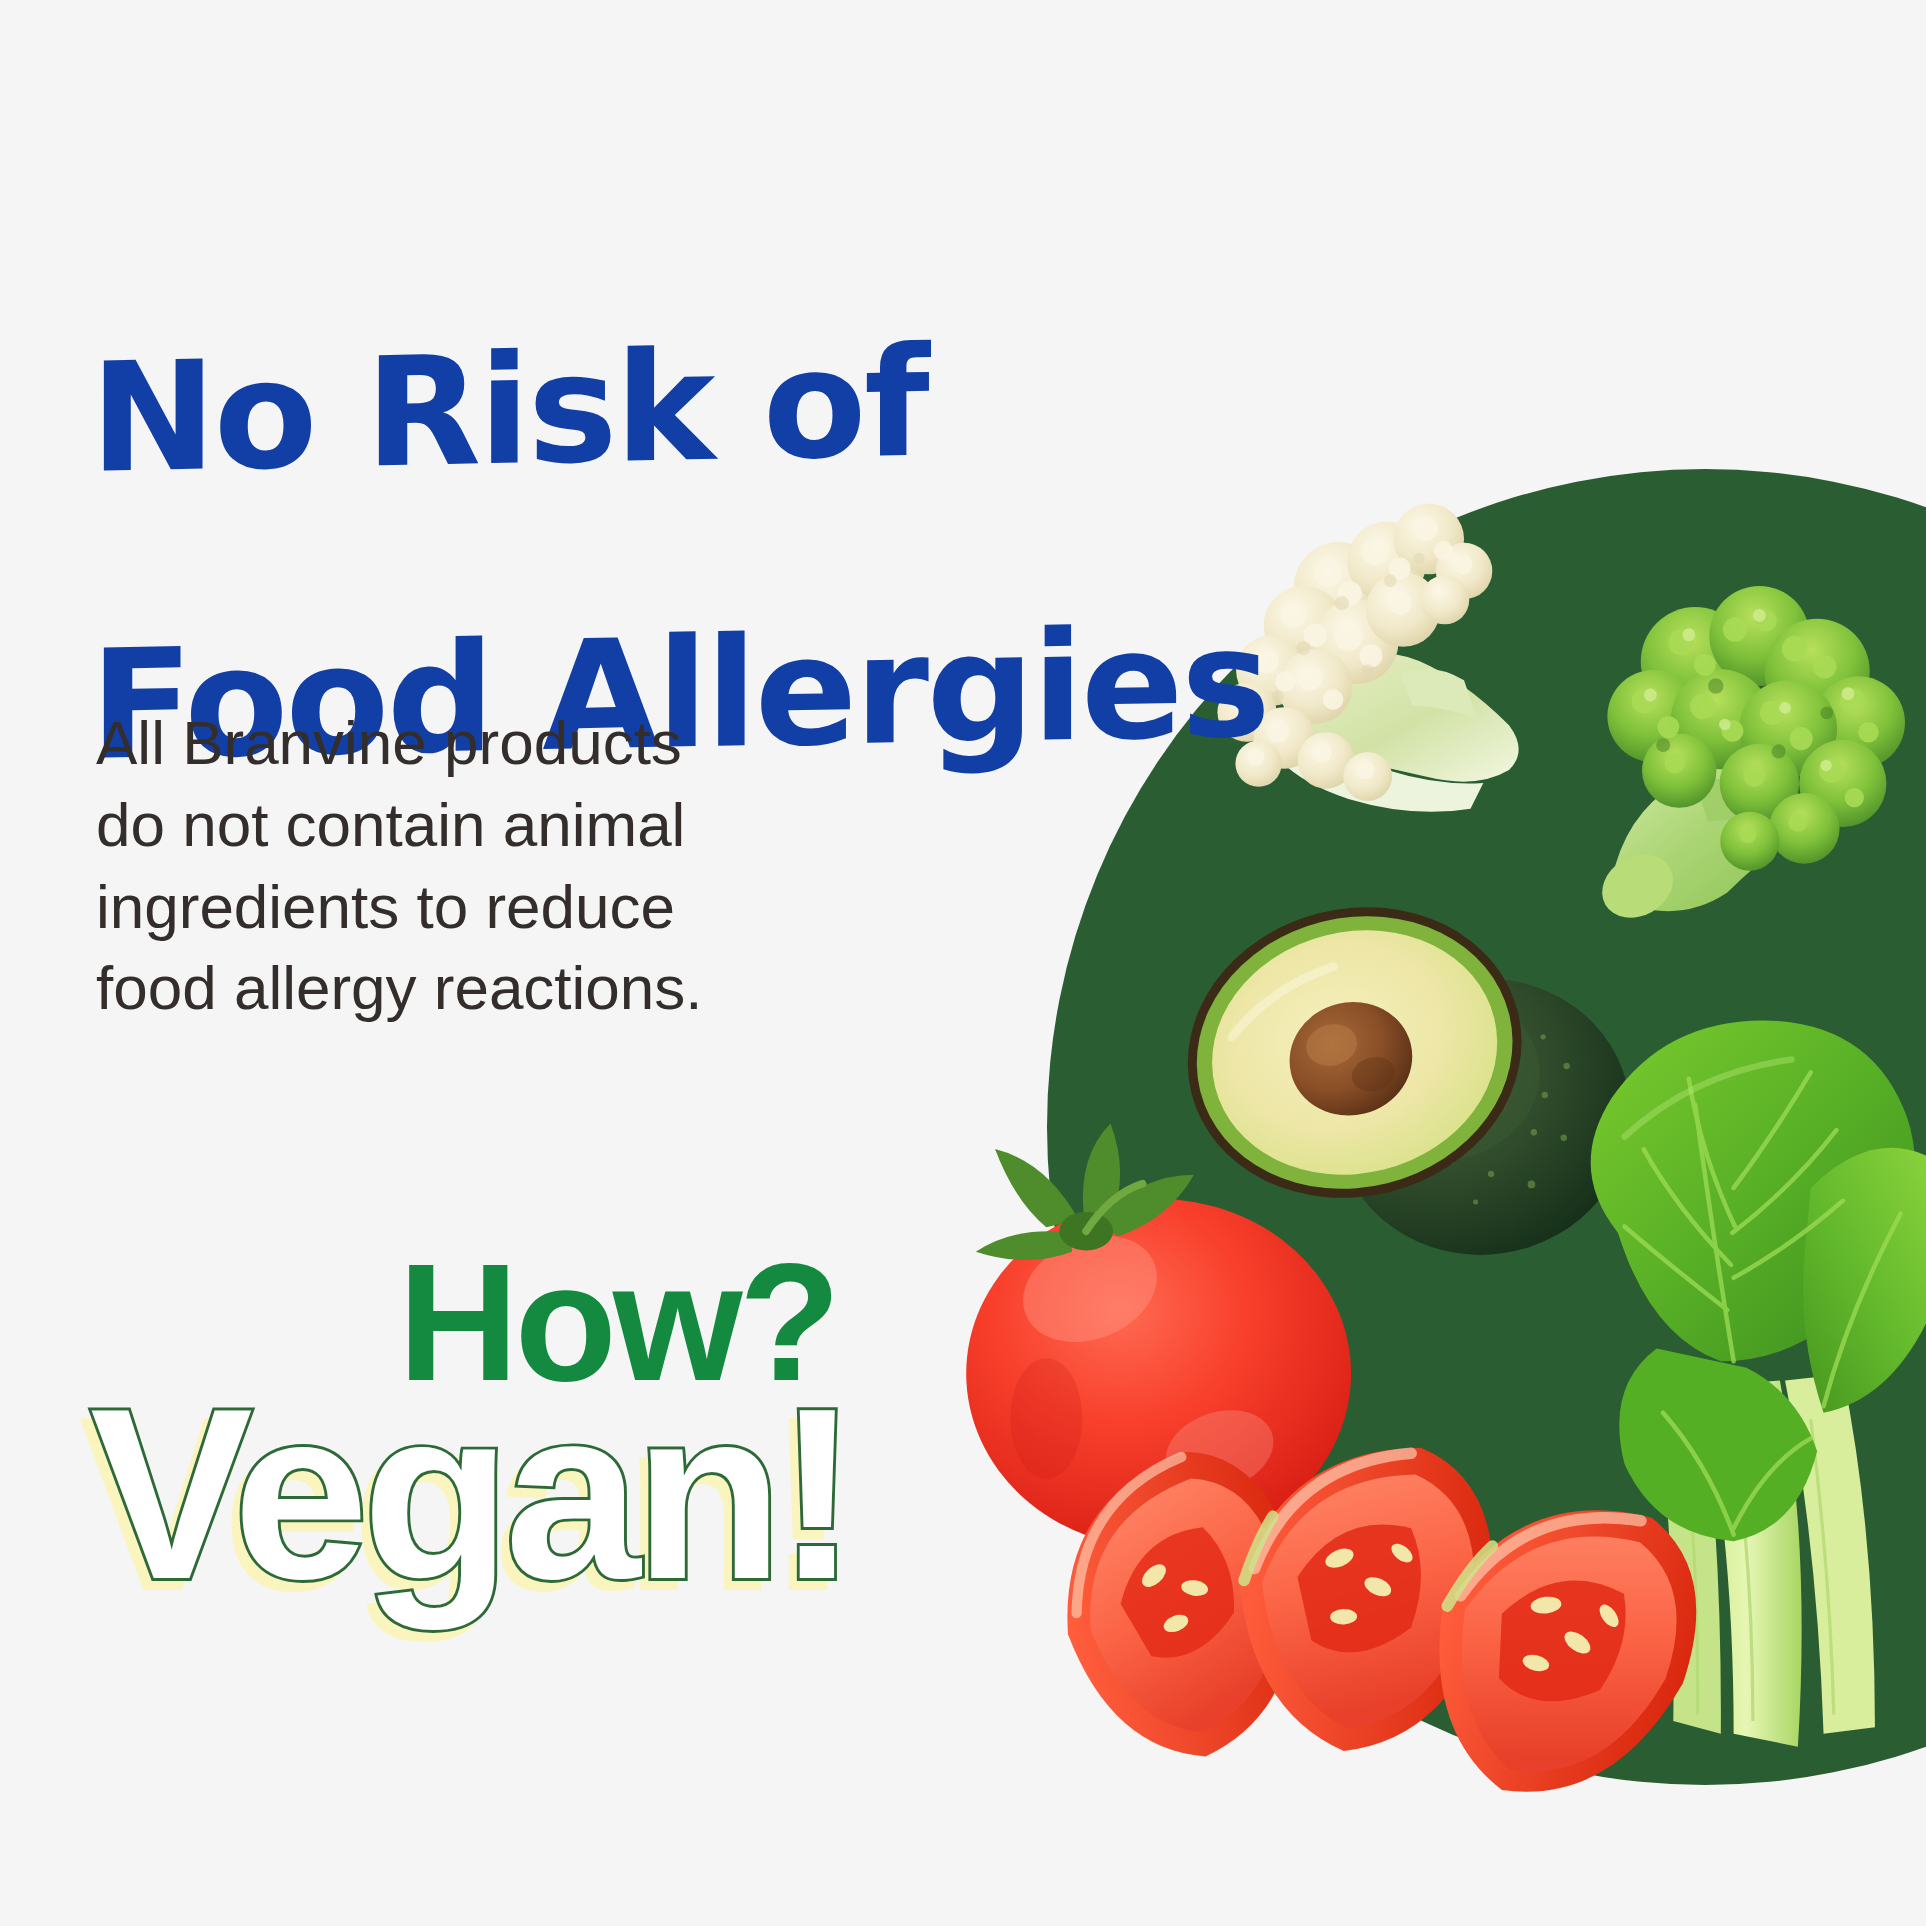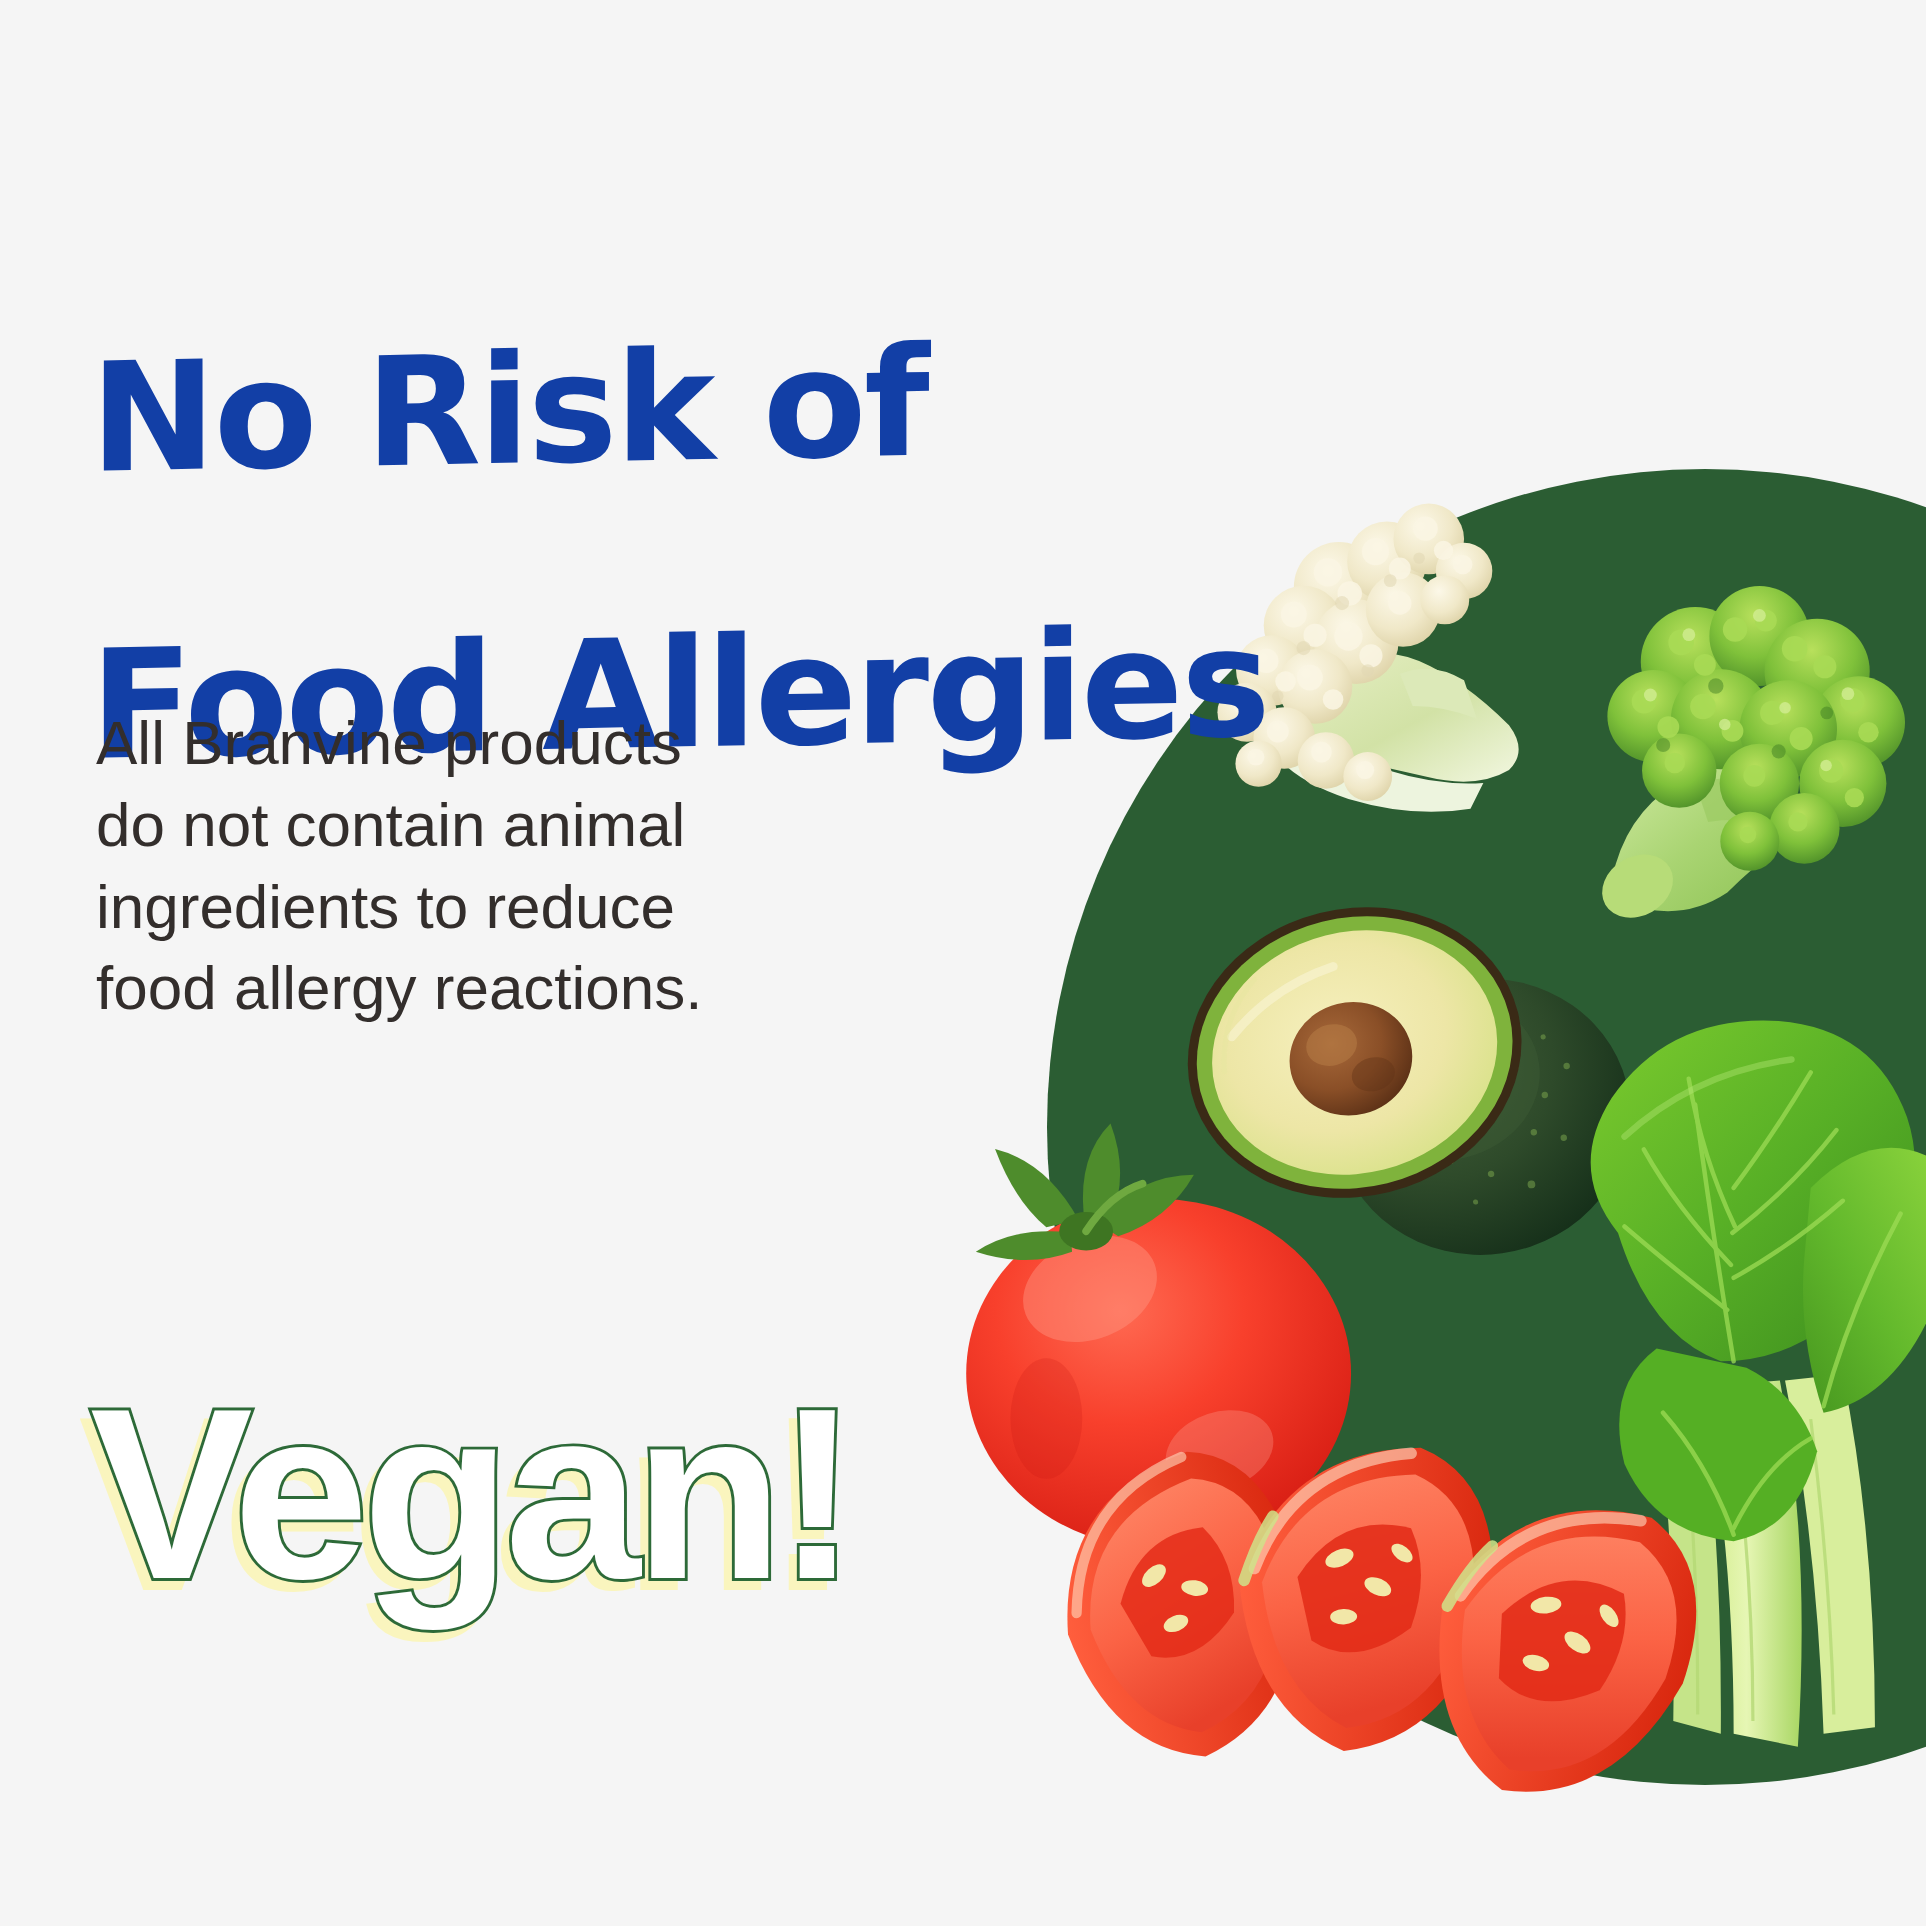--- a/index.html
+++ b/index.html
@@ -429,20 +429,21 @@
   <div id="headline">
     <span class="hl-line">No Risk of</span>
     <span class="hl-line">Food Allergies</span>
   </div>
 
   <div id="body-copy">All Branvine products
 do not contain animal
 ingredients to reduce
 food allergy reactions.</div>
 
+  <div id="how-text">How?</div>
 
   <div id="vegan-wrap">
     <div class="vegan-txt" id="vegan-shadow">Vegan!</div>
     <div class="vegan-txt" id="vegan-main">Vegan!</div>
   </div>
 
 </div>
 
 
 </body></html>

